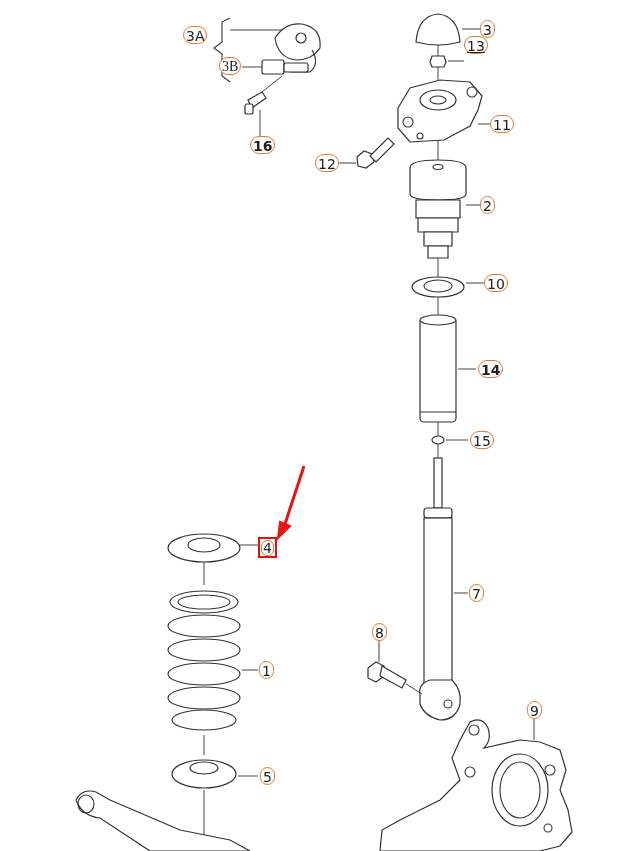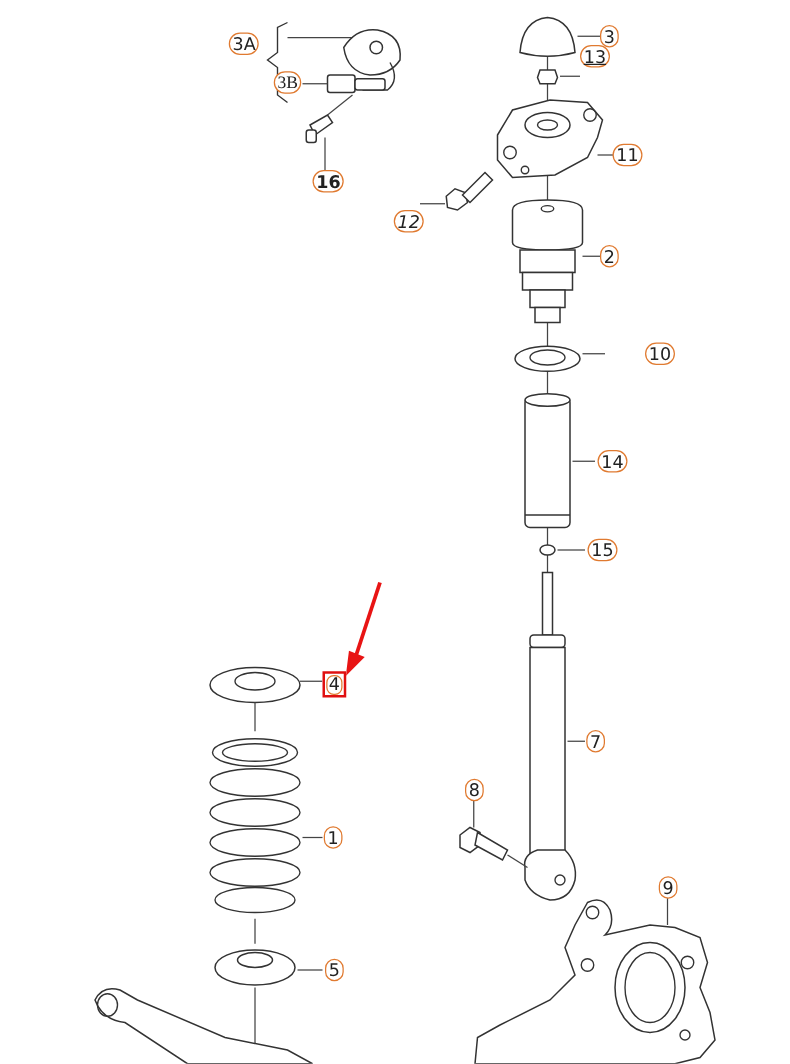--- a/index.html
+++ b/index.html
@@ -150,24 +150,24 @@
     </g>
   </svg>
 
   
   <div class="callout" style="left:183px;top:26px;">3A</div>
   <div class="callout" style="left:219px;top:57px;font-family:Liberation Serif, serif;">3B</div>
   <div class="callout" style="left:250px;top:136px;font-weight:bold;">16</div>
   <div class="callout" style="left:480px;top:20px;">3</div>
   <div class="callout" style="left:464px;top:36px;text-decoration:underline;">13</div>
   <div class="callout" style="left:490px;top:115px;">11</div>
-  <div class="callout" style="left:315px;top:168px;font-style:italic;">12</div>
+  <div class="callout" style="left:315px;top:154px;">12</div>
   <div class="callout" style="left:480px;top:196px;">2</div>
-  <div class="callout" style="left:484px;top:274px;margin-left:32px;">10</div>
-  <div class="callout" style="left:478px;top:360px;">14</div>
+  <div class="callout" style="left:484px;top:274px;">10</div>
+  <div class="callout" style="left:478px;top:360px;font-weight:bold;">14</div>
   <div class="callout" style="left:470px;top:431px;text-align:right;">15</div>
   <div class="callout" style="left:469px;top:584px;">7</div>
   <div class="callout" style="left:372px;top:623px;">8</div>
   <div class="callout" style="left:527px;top:701px;">9</div>
   <div class="callout highlight" style="left:258px;top:537px;height:21px;">
     <span class="inner">4</span>
   </div>
   <div class="callout" style="left:259px;top:661px;">1</div>
   <div class="callout" style="left:260px;top:767px;">5</div>
 </div>

